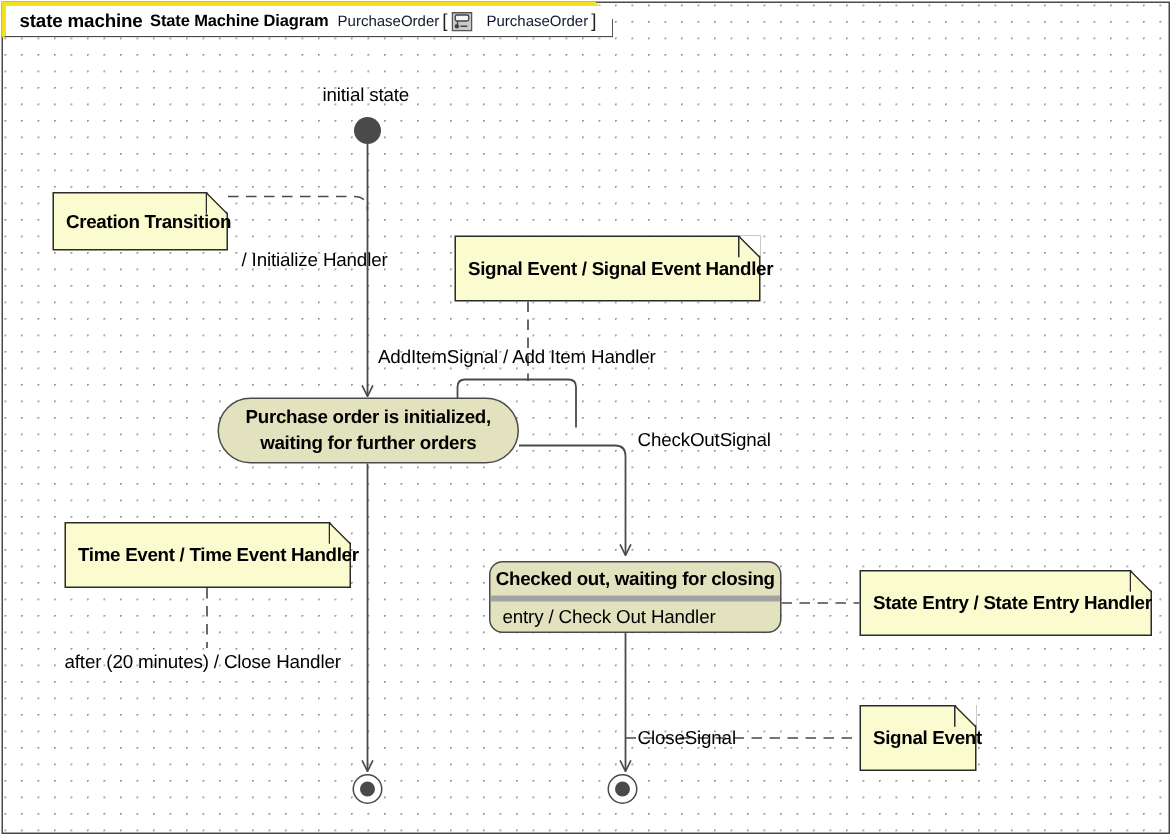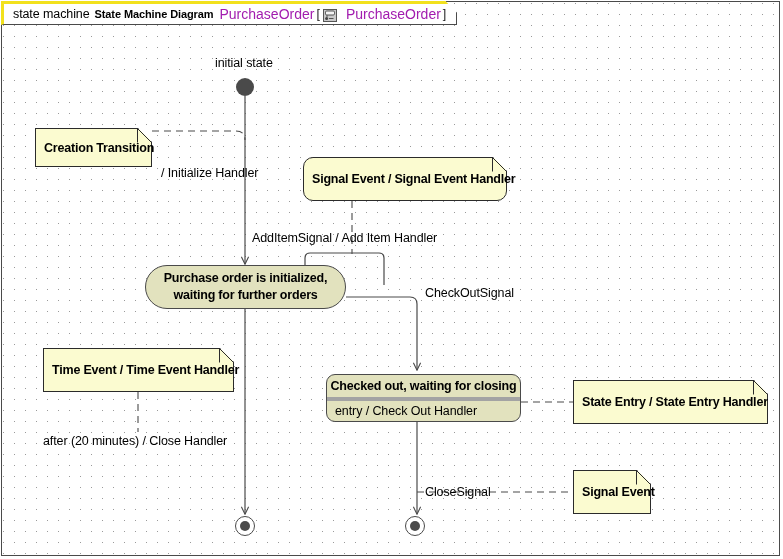--- a/index.html
+++ b/index.html
@@ -47,34 +47,34 @@
     border-top: 3px solid #f2e11c;
     border-left: 3px solid #f2e11c;
     display: flex;
     align-items: center;
     padding: 0 10px 0 9px;
     white-space: nowrap;
     clip-path: polygon(0 0, calc(100% - 12px) 0, 100% 12px, 100% 100%, 0 100%);
   }
   .tab-kind {
     font-size: 12.5px;
-    font-weight: normal;
+    font-weight: bold;
     color: #000;
     letter-spacing: -0.1px;
   }
   .tab-type {
     font-size: 11px;
     font-weight: bold;
     color: #000;
     margin-left: 5px;
     letter-spacing: -0.1px;
   }
   .tab-name {
-    font-size: 14px;
-    color: #a21caf;
+    font-size: 10px;
+    color: #0f172a;
     margin-left: 6px;
     text-align: right;
   }
   .tab-bracket {
     font-size: 12.5px;
     color: #222;
     margin-left: 2px;
   }
   .tab-icon {
     display: inline-block;
@@ -303,21 +303,21 @@
   <div class="note" style="left:35px; top:128px; width:117px; height:39px;">
     <span>Creation Transition</span>
     <svg class="note-fold-line" viewBox="0 0 15 15">
       <path d="M0.5 0.5 L14.5 14.5" stroke="#2b2b2b" stroke-width="1" fill="none"></path>
       <path d="M0.5 0.5 L0.5 14.5" stroke="#2b2b2b" stroke-width="1" fill="none"></path>
     </svg>
   </div>
 
   <div class="edge-label" style="left:161px; top:166px;">/ Initialize Handler</div>
 
-  <div class="note" style="left:303px; top:157px; width:204px; height:44px;border-radius:10px;">
+  <div class="note" style="left:303px; top:157px; width:204px; height:44px;">
     <span>Signal Event / Signal Event Handler</span>
     <svg class="note-fold-line" viewBox="0 0 15 15">
       <path d="M0.5 0.5 L14.5 14.5" stroke="#2b2b2b" stroke-width="1" fill="none"></path>
       <path d="M0.5 0.5 L0.5 14.5" stroke="#2b2b2b" stroke-width="1" fill="none"></path>
     </svg>
   </div>
 
   <div class="edge-label" style="left:252px; top:231px;">AddItemSignal / Add Item Handler</div>
 
   <div class="state-simple" style="left:145px; top:265px; width:201px; height:44px;border-radius:22px;">

